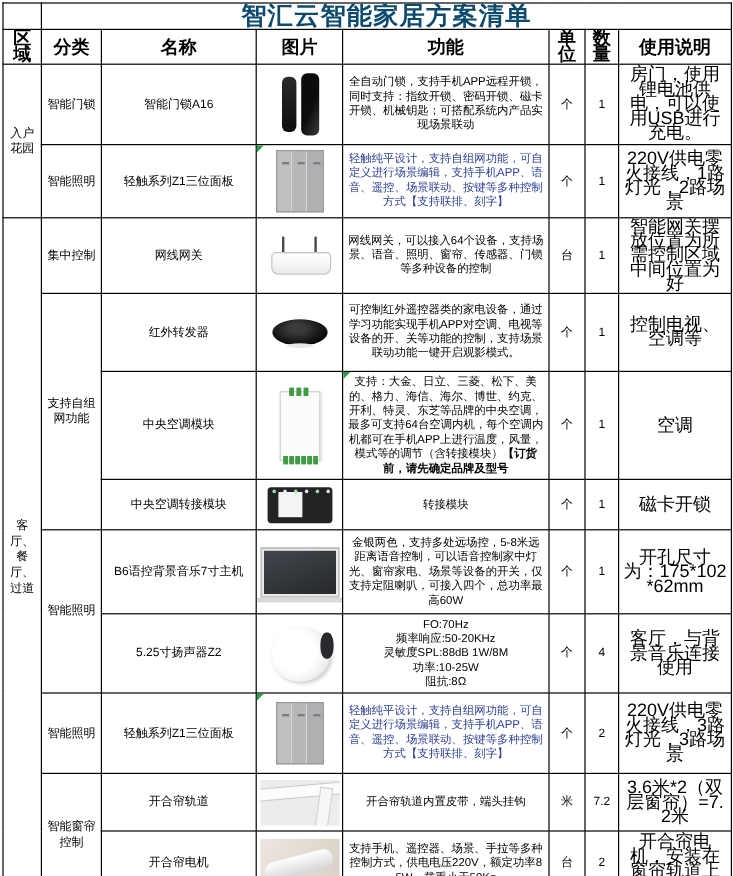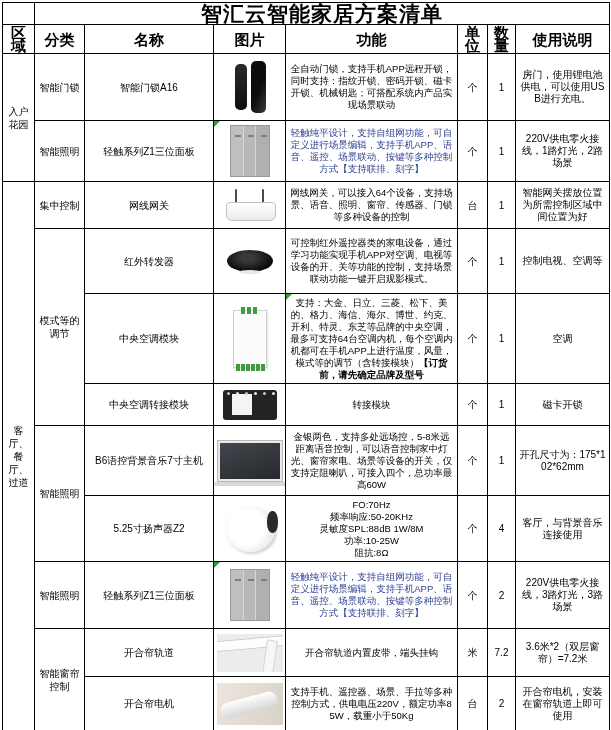--- a/index.html
+++ b/index.html
@@ -4,21 +4,21 @@
 <style>
   *{box-sizing:border-box;margin:0;padding:0}
   html,body{width:611px;height:730px;overflow:hidden}
   body{background:#fff;color:#000;font-family:"Liberation Sans",sans-serif}
   table{border-collapse:collapse;table-layout:fixed;width:607px;margin:2px 0 0 2px}
   td{border:1px solid #000;text-align:center;vertical-align:middle;font-size:10px;line-height:13px;padding:1px 2px;overflow:hidden;word-break:break-all}
   .title-cell{font-size:21px;font-weight:bold;letter-spacing:1px}
   tr.hdr td{font-weight:bold;font-size:15px}
   td.func{text-align:center;padding:2px 3px;line-height:12px;font-size:9.5px}
   td.pre{white-space:pre-line}
-  td.note{font-size:10px;line-height:12px}
+  td.note{font-size:15px;line-height:12px}
   td.qty,td.unit{font-size:10px}
   td[data-flag]{position:relative}
   td[data-flag]::before{content:"";position:absolute;top:0;left:0;border-top:6px solid #26a042;border-right:6px solid transparent}
   
   .prod{display:inline-block;position:relative;vertical-align:middle}
   .prod[data-img="door-lock"]{width:34px;height:52px}
   .prod[data-img="door-lock"]::before{content:"";position:absolute;left:2px;top:3px;width:12px;height:46px;background:linear-gradient(180deg,#2a2a2c,#0e0e10);border-radius:5px}
   .prod[data-img="door-lock"]::after{content:"";position:absolute;right:1px;top:0;width:15px;height:52px;background:linear-gradient(115deg,#0c0c0e 55%,#3c3c40);border-radius:5px}
   .prod[data-img="wall-panel"]{width:40px;height:52px;border:1px solid #97999b;
     background:linear-gradient(90deg,#bdbfc1 0 31%,#d4d6d8 31% 33%,#b6b8ba 33% 64%,#d4d6d8 64% 66%,#aeb0b2 66%)}
@@ -56,21 +56,21 @@
       <col style="width:72px">
     <col style="width:172px">
       <col style="width:30px">
       <col style="width:28px">
       <col style="width:94px">
   </colgroup>
 
   <tbody>
       <tr style="height:22px">
     <td></td>
-    <td colspan="7" class="title-cell" style="color: #000000;">智汇云智能家居方案清单</td>
+    <td colspan="7" class="title-cell" style="color: #0c4a6e;">智汇云智能家居方案清单</td>
   </tr>
 
   <tr class="hdr" style="height:17px">
     <td>区域</td>
     <td>分类</td>
     <td>名称</td>
     <td>图片</td>
     <td>功能</td>
     <td>单位</td>
     <td>数量</td>
@@ -103,21 +103,21 @@
     <td>集中控制</td>
     <td>网线网关</td>
     <td><div class="prod" data-img="router"></div></td>
     <td class="func">网线网关，可以接入64个设备，支持场景、语音、照明、窗帘、传感器、门锁等多种设备的控制</td>
     <td class="unit">台</td>
     <td class="qty">1</td>
     <td class="note">智能网关摆放位置为所需控制区域中间位置为好</td>
   </tr>
 
   <tr style="height:65px">
-    <td rowspan="3">模式等的调节</td>
+    <td rowspan="3">支持自组网功能</td>
     <td>红外转发器</td>
     <td><div class="prod" data-img="ir-blaster"></div></td>
     <td class="func">可控制红外遥控器类的家电设备，通过学习功能实现手机APP对空调、电视等设备的开、关等功能的控制，支持场景联动功能一键开启观影模式。</td>
     <td class="unit">个</td>
     <td class="qty">1</td>
     <td class="note">控制电视、空调等</td>
   </tr>
 
   <tr style="height:90px">
     <td>中央空调模块</td>

